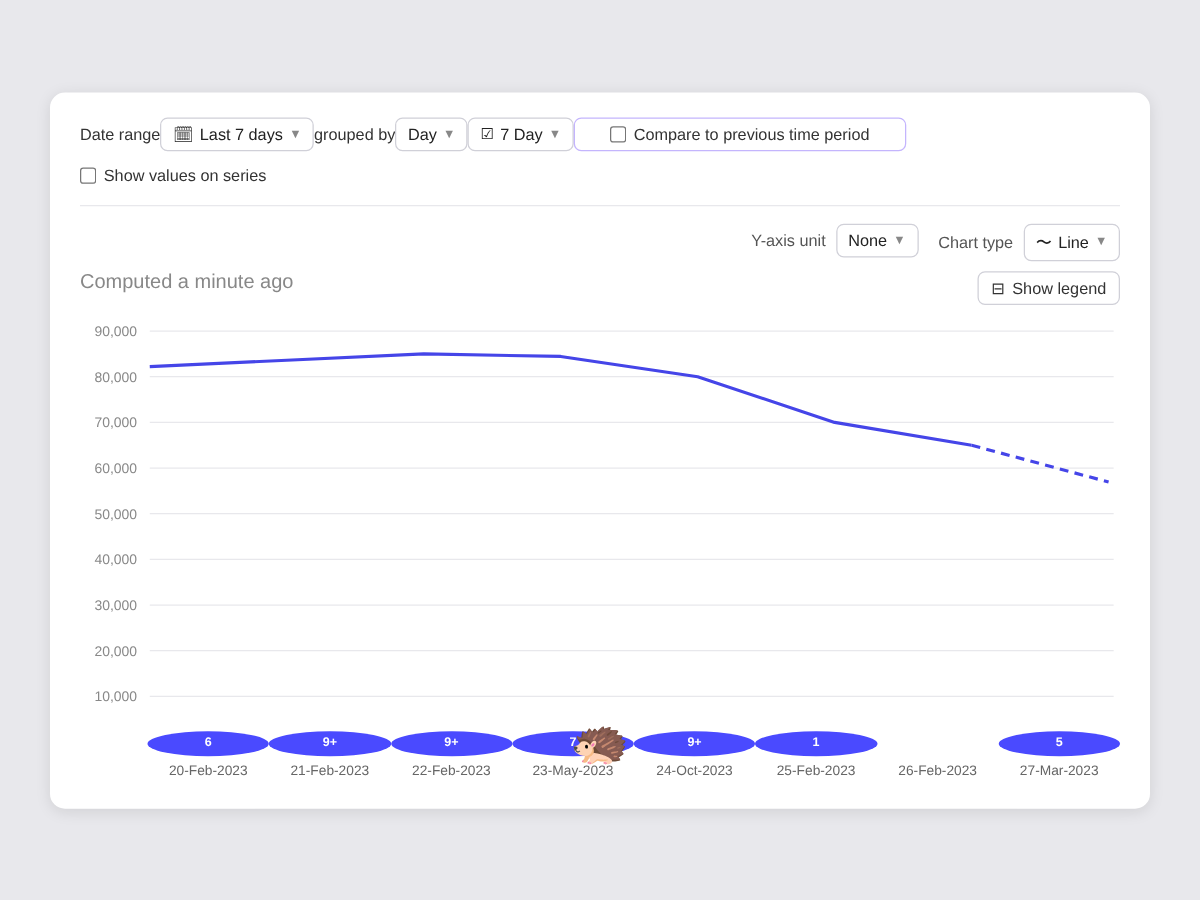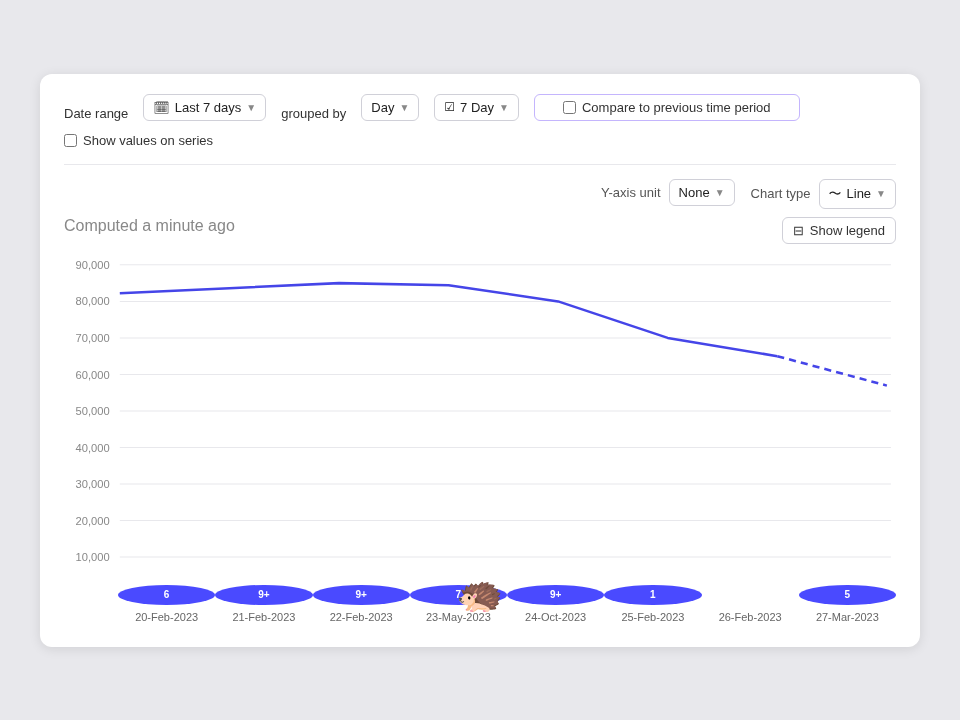--- a/index.html
+++ b/index.html
@@ -13,22 +13,22 @@
     }
     .card {
       background: #fff;
       border-radius: 12px;
       width: 880px;
       padding: 20px 24px 24px;
       box-shadow: 0 2px 12px rgba(0,0,0,0.10);
     }
     .toolbar-row1 {
       display: flex;
-      align-items: flex-end;
-      gap: 15px;
+      align-items: center;
+      gap: 0;
       margin-bottom: 12px;
       flex-wrap: wrap;
     }
     .label-text {
       font-size: 13px;
       color: #333;
       font-weight: 500;
     }
     .dropdown-btn {
       display: inline-flex;

